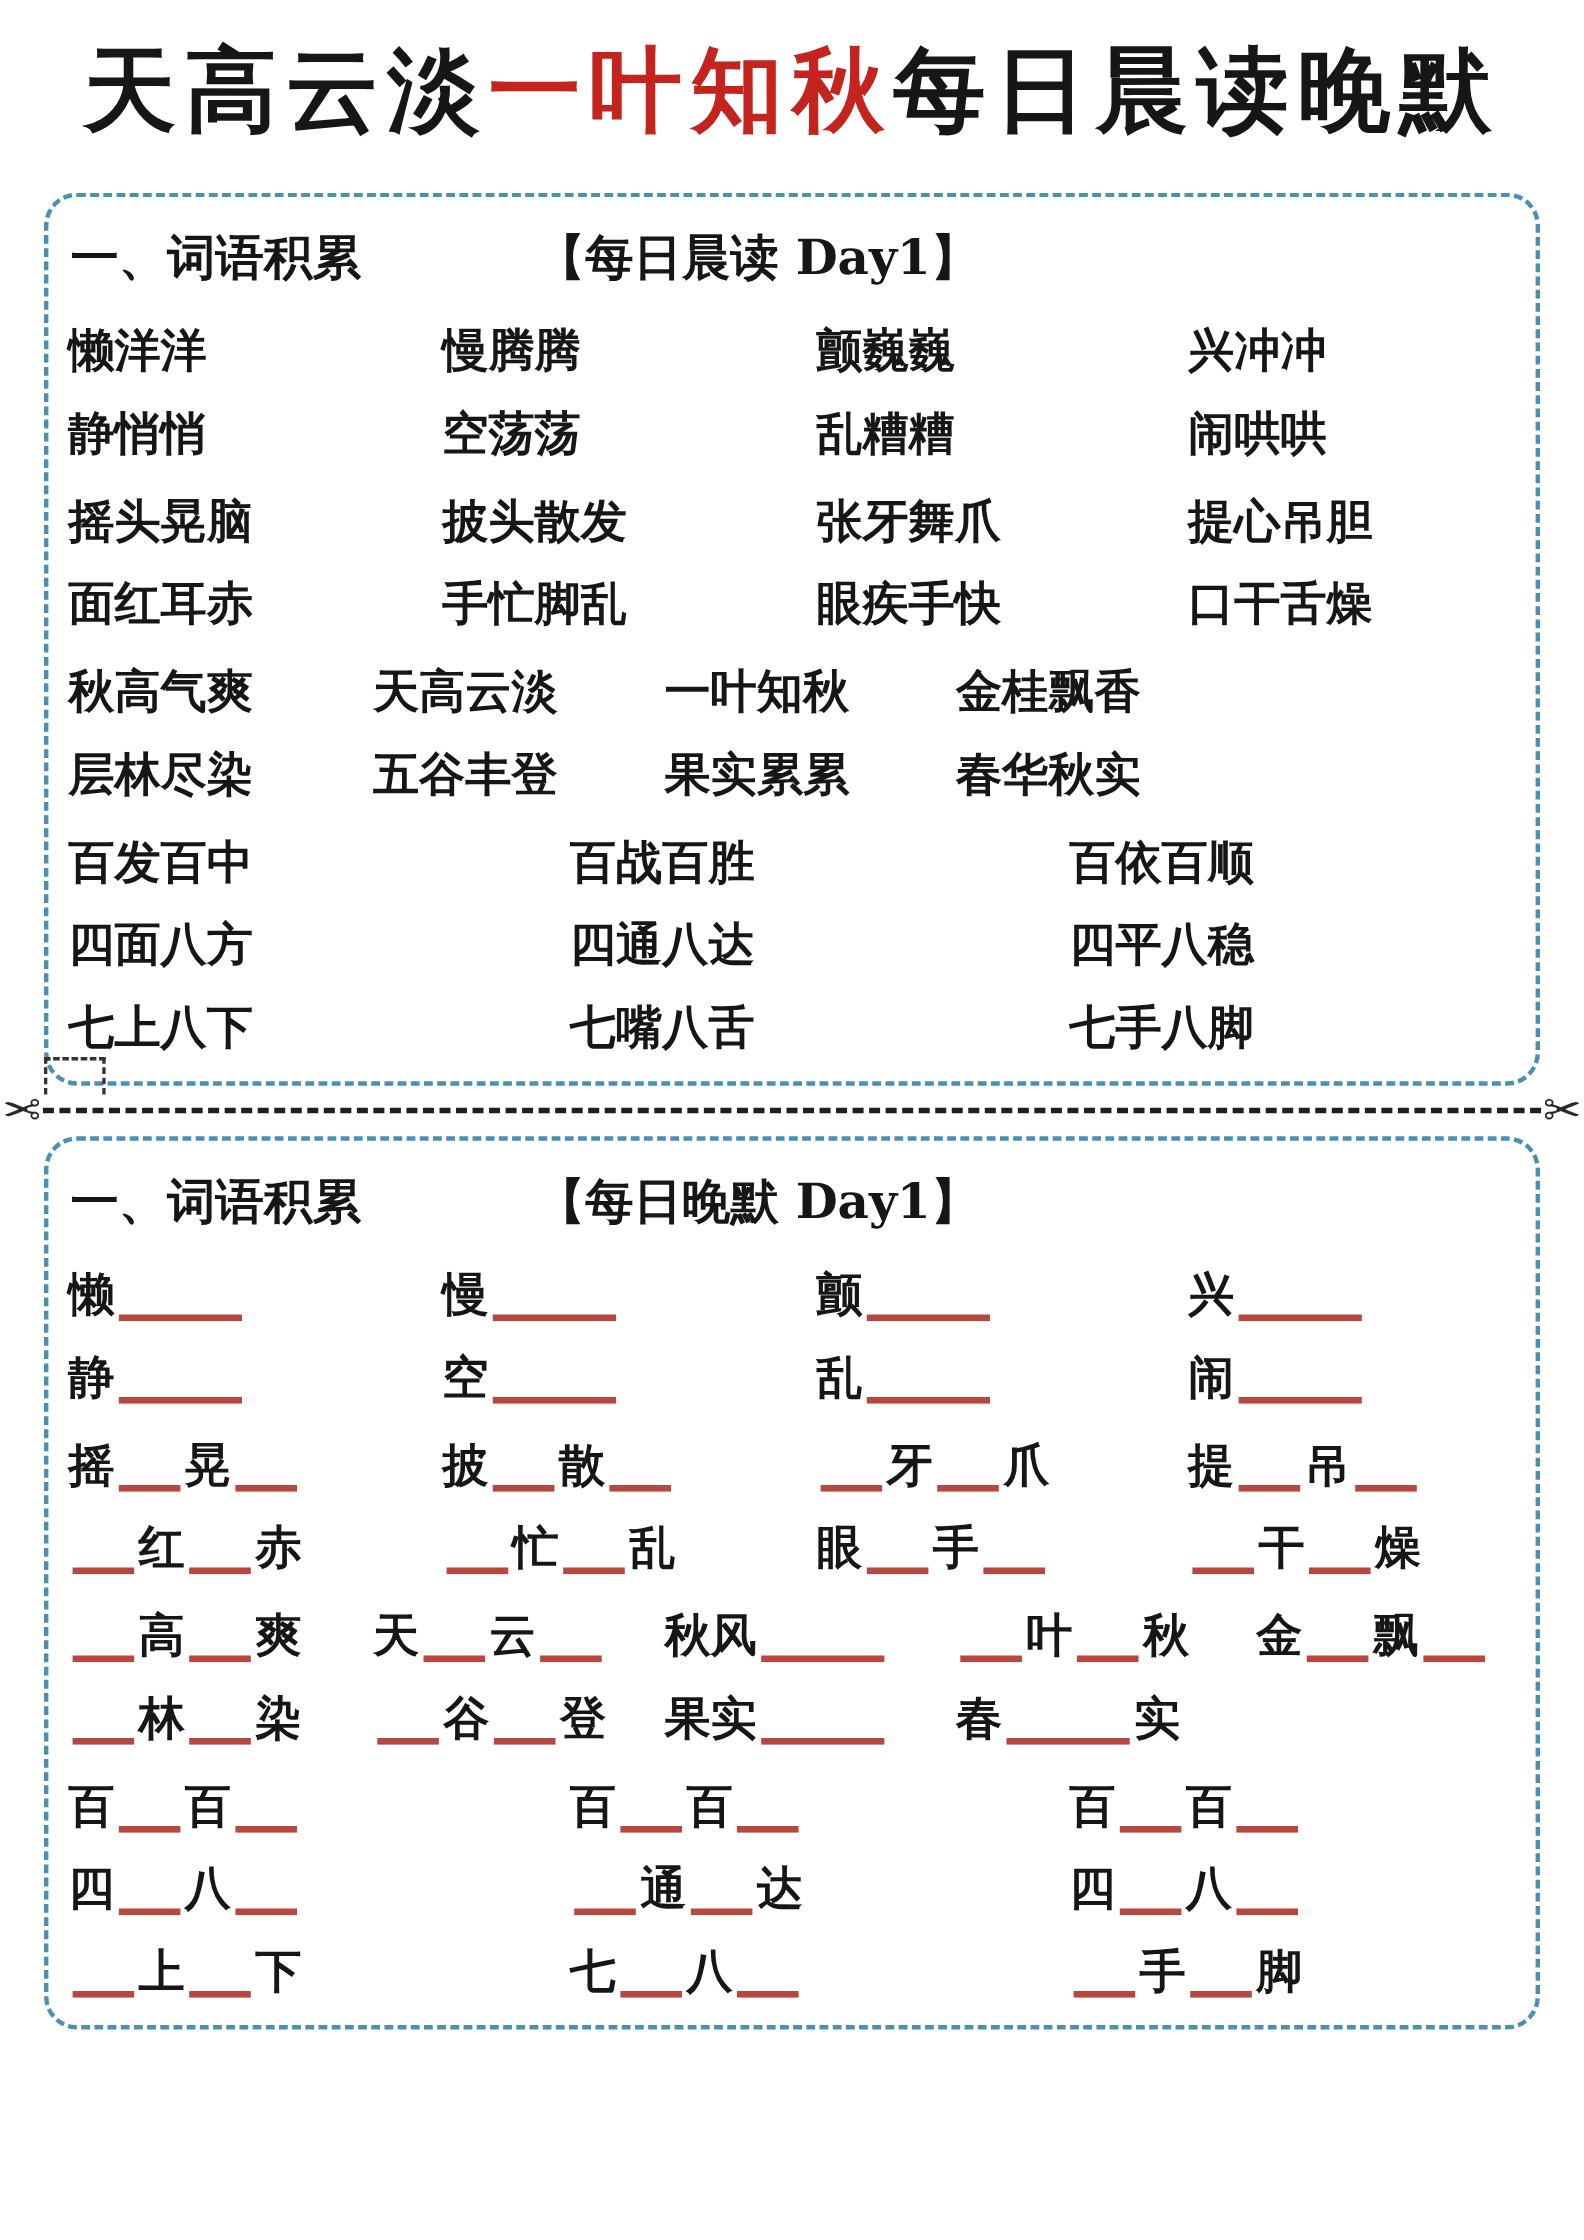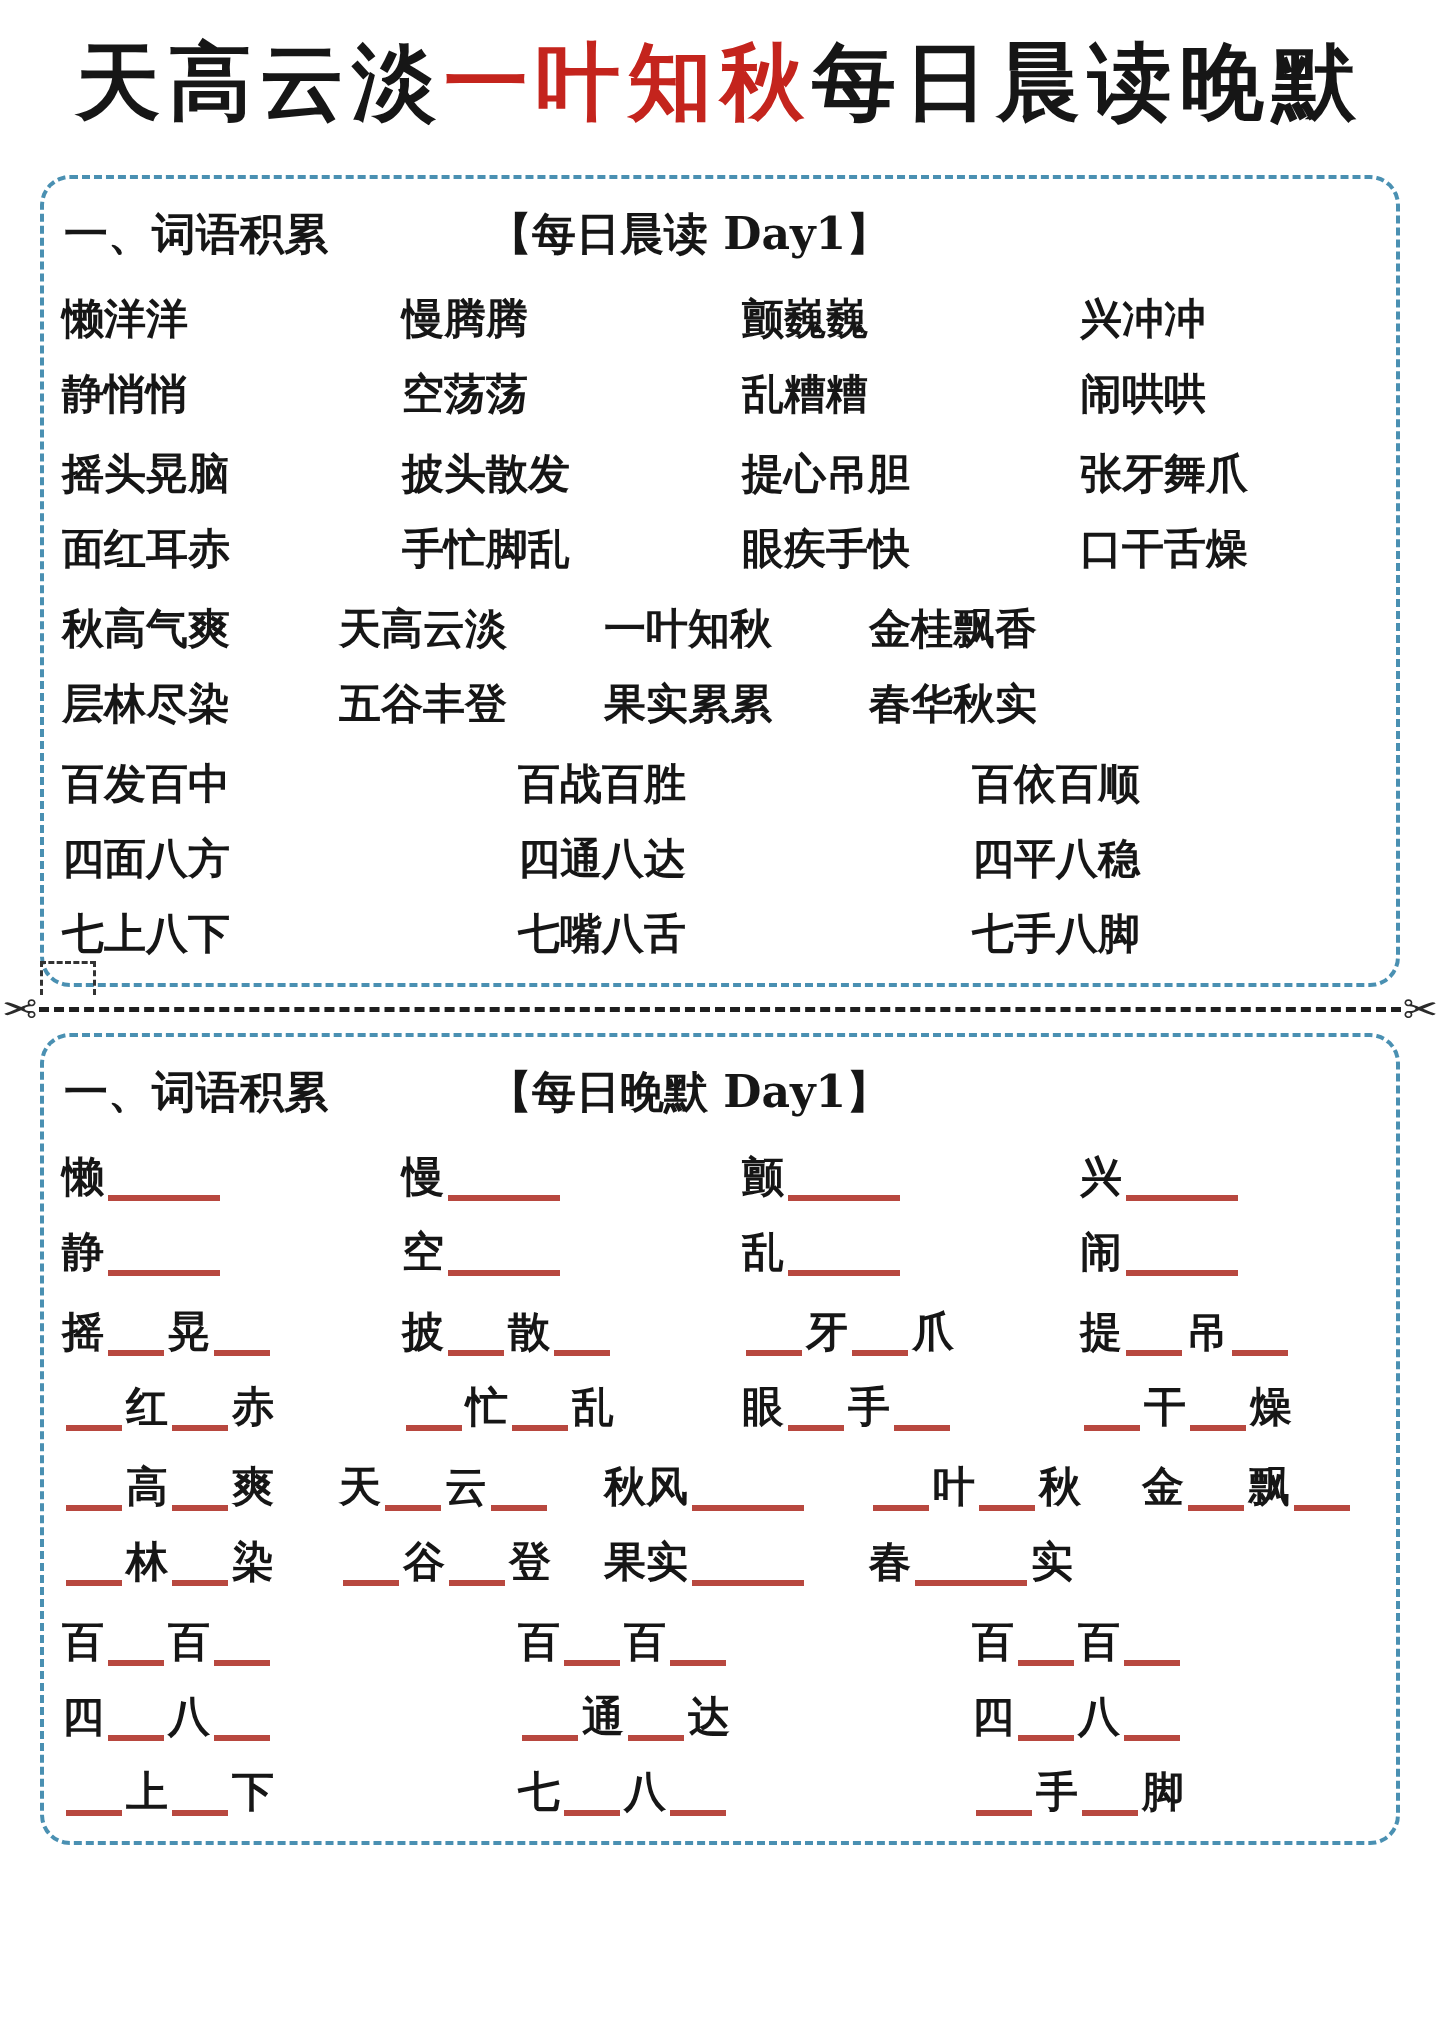--- a/index.html
+++ b/index.html
@@ -115,22 +115,22 @@
           <span class="cell">静悄悄</span>
           <span class="cell">空荡荡</span>
           <span class="cell">乱糟糟</span>
           <span class="cell">闹哄哄</span>
         </div>
       </div>
       <div class="group">
         <div class="row cols4">
           <span class="cell">摇头晃脑</span>
           <span class="cell">披头散发</span>
+          <span class="cell">张牙舞爪</span>
           <span class="cell">提心吊胆</span>
-          <span class="cell">张牙舞爪</span>
         </div>
         <div class="row cols4">
           <span class="cell">面红耳赤</span>
           <span class="cell">手忙脚乱</span>
           <span class="cell">眼疾手快</span>
           <span class="cell">口干舌燥</span>
         </div>
       </div>
       <div class="group">
         <div class="row cols5">

